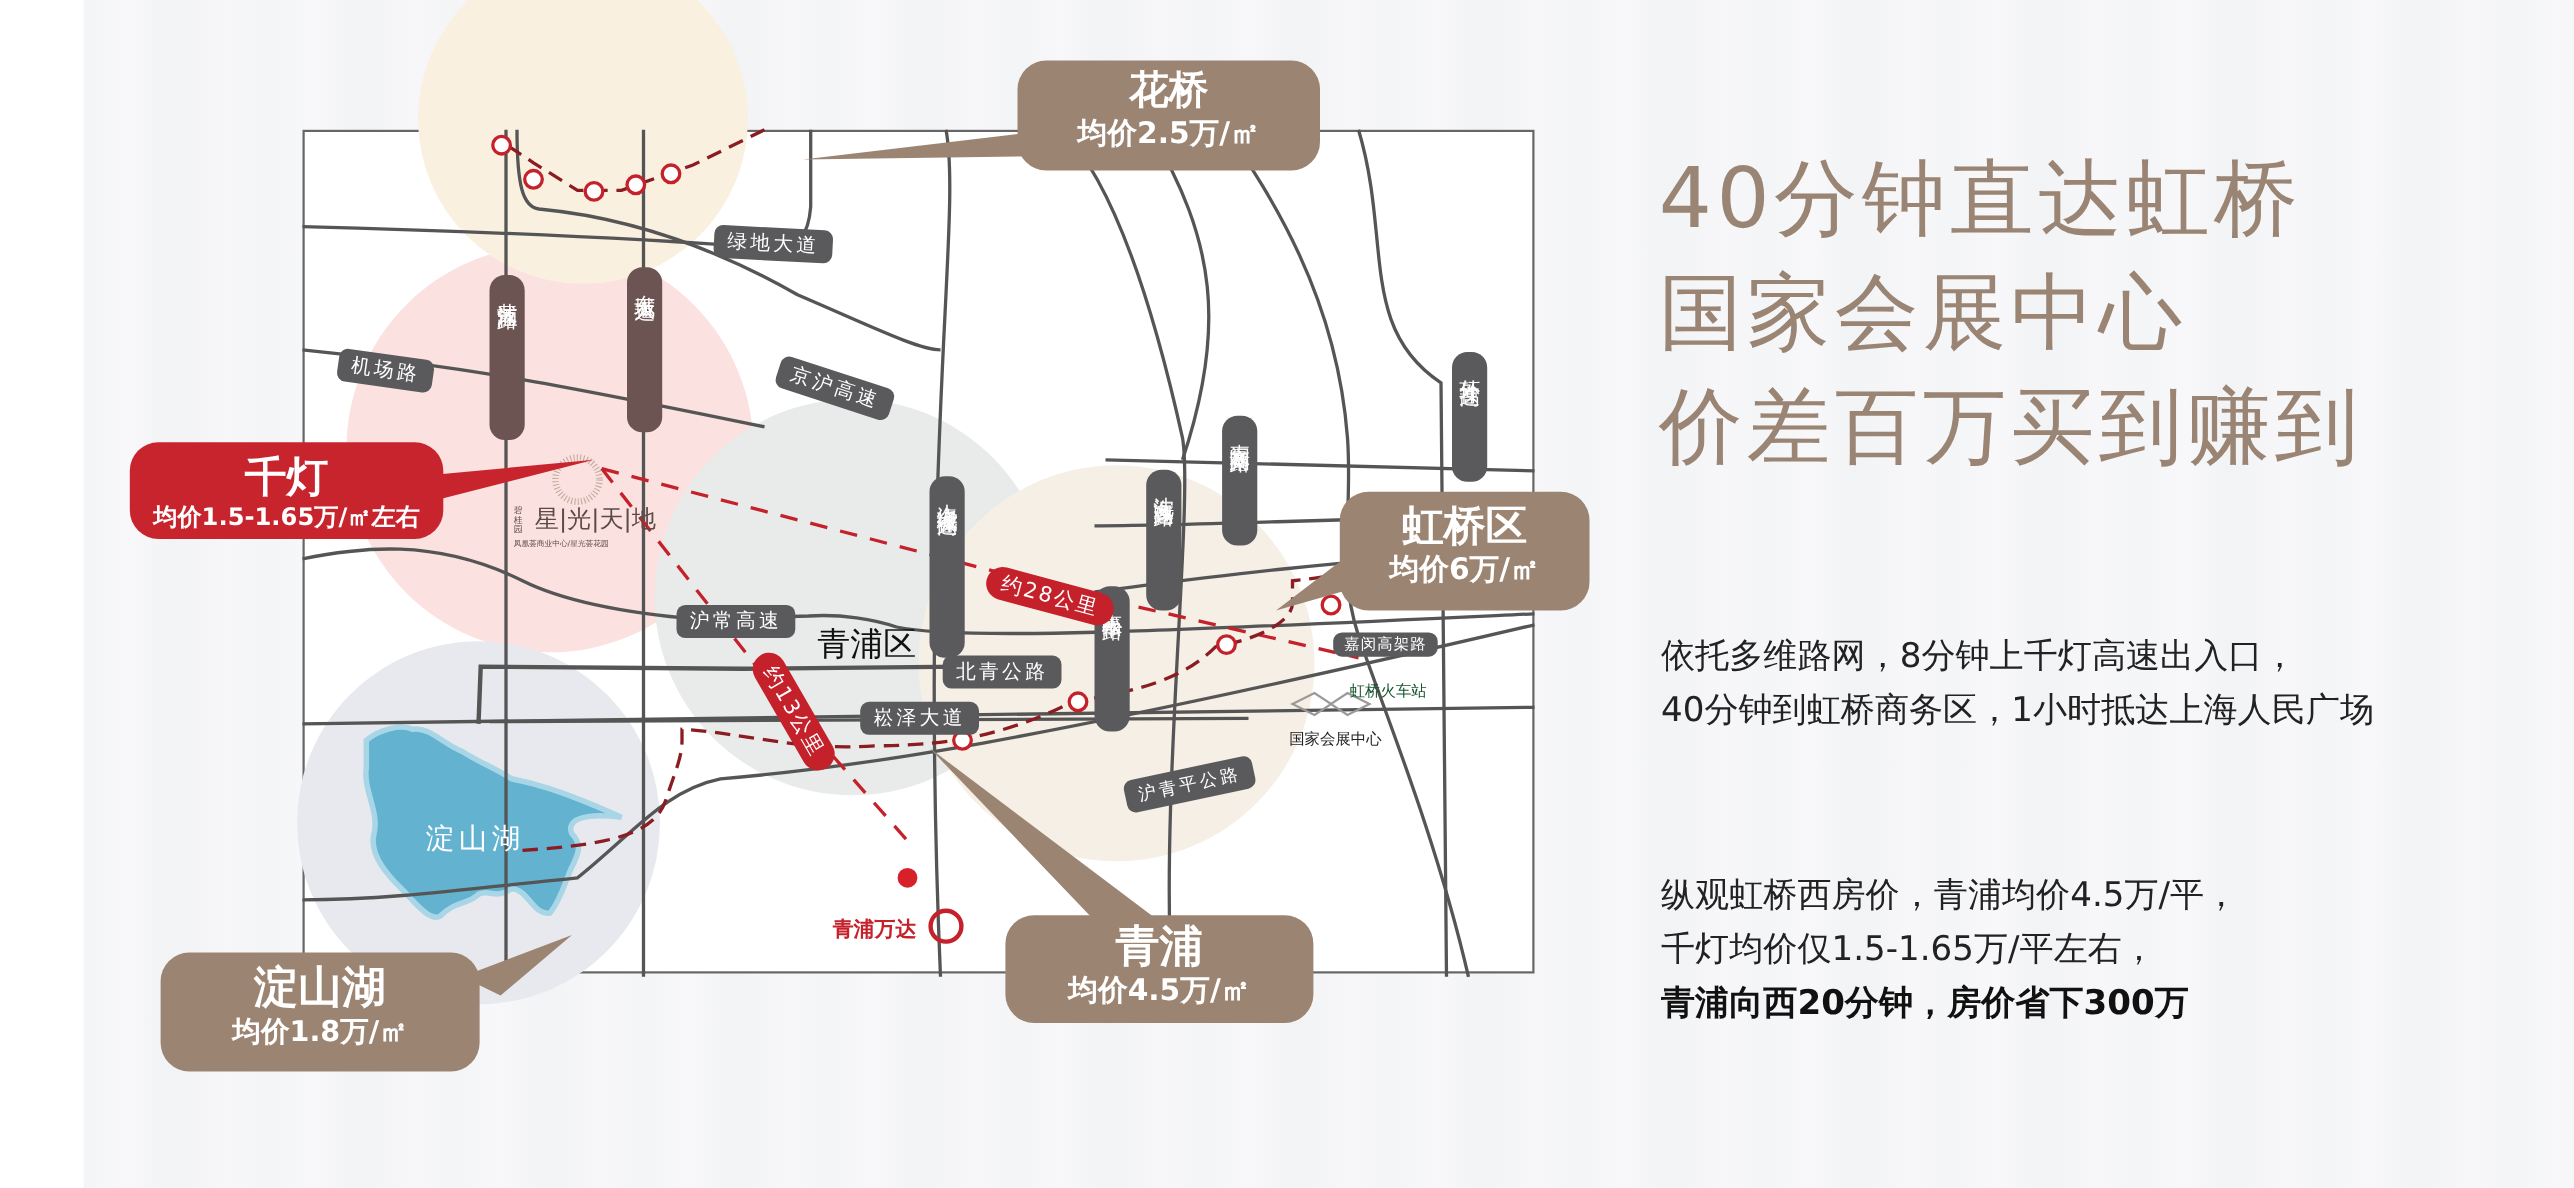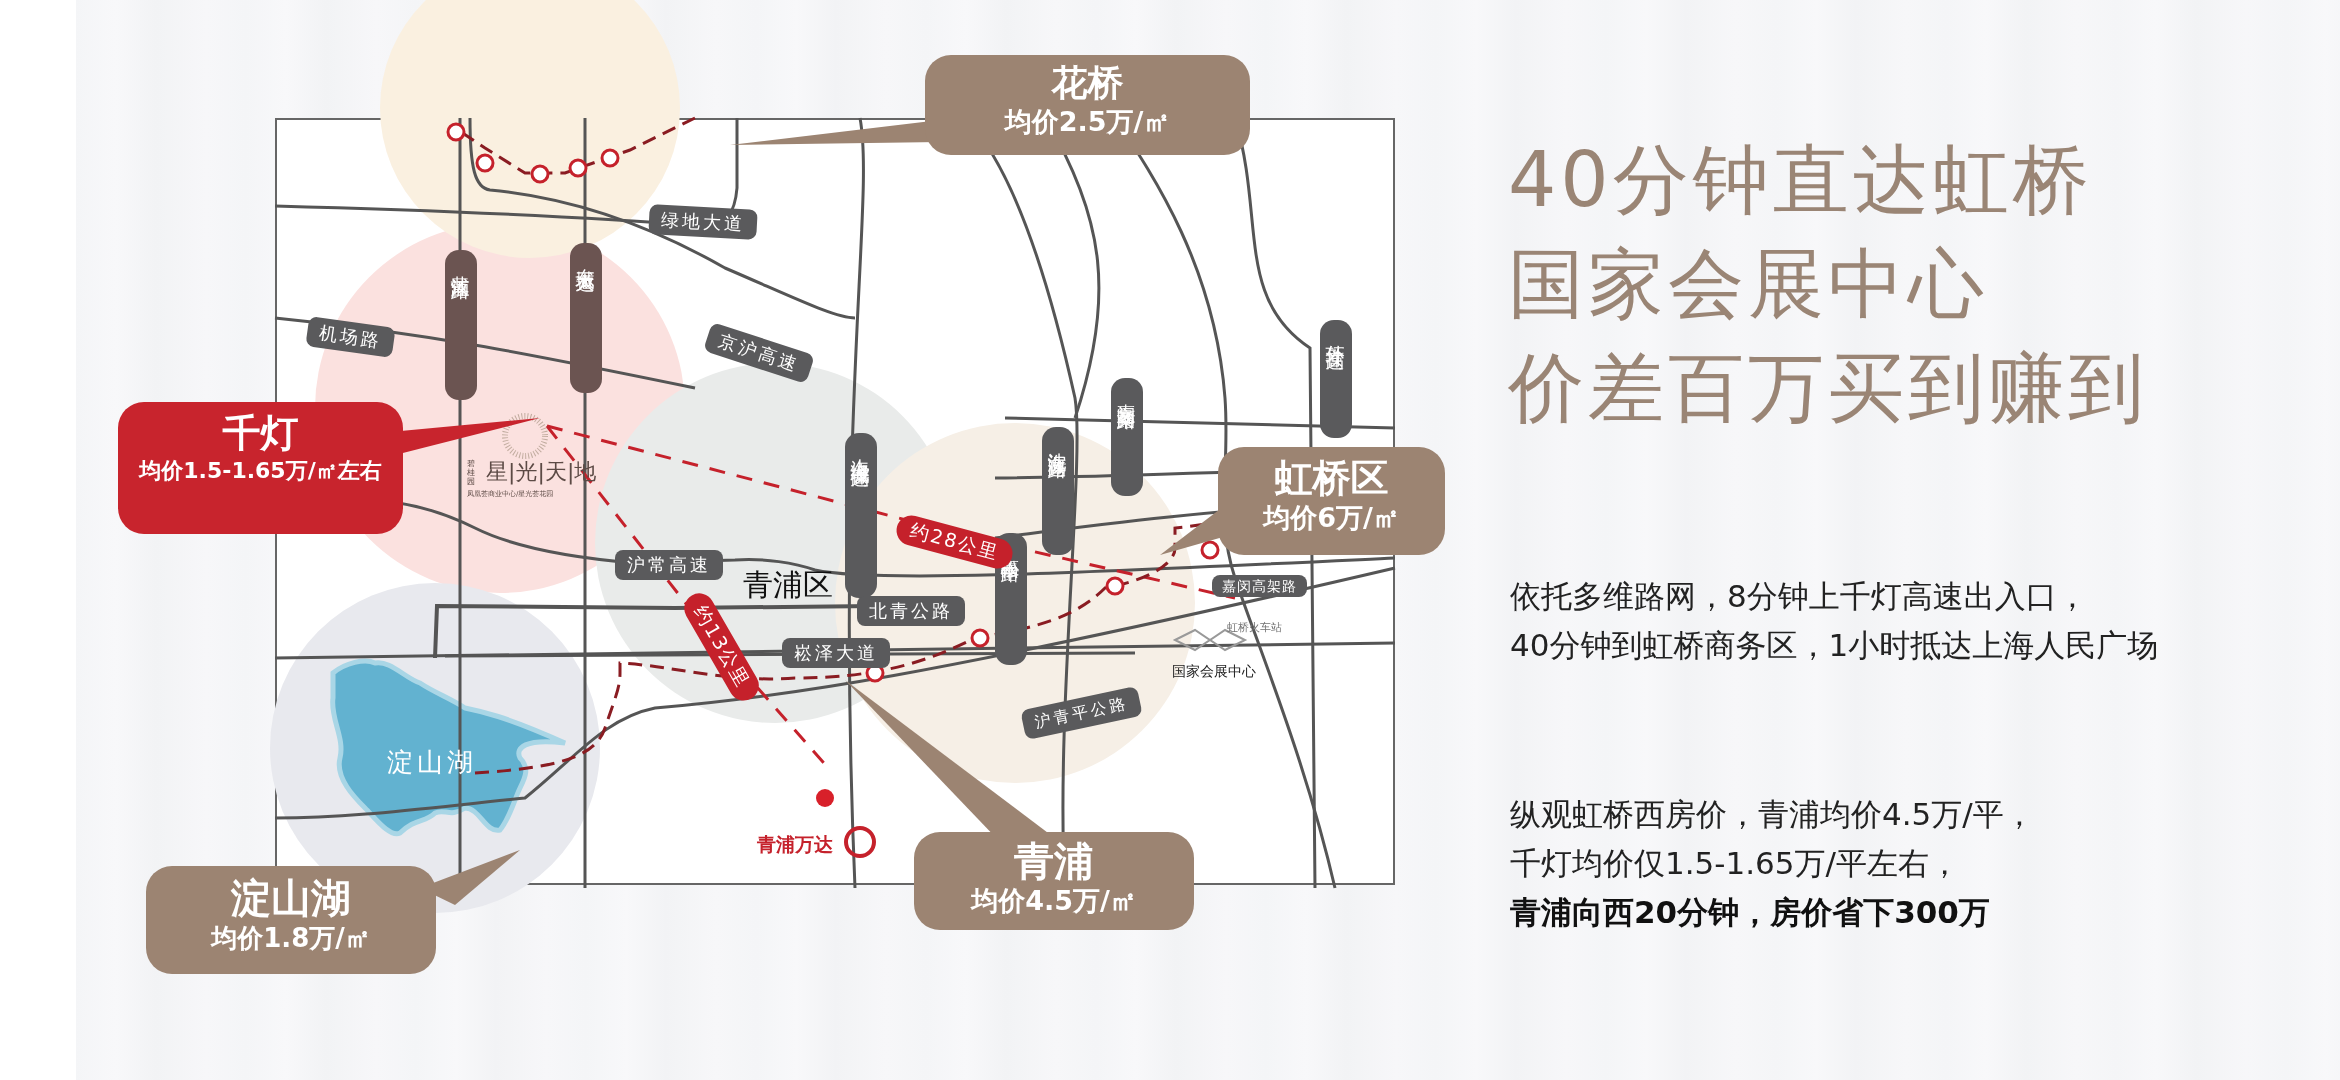--- a/index.html
+++ b/index.html
@@ -107,45 +107,45 @@
   <div class="rl v" style="left:834px;top:258px;height:98px;">嘉闵高架路</div>
   <div class="rl v" style="left:1043px;top:200px;height:98px;">外环高速</div>
   <div class="rl" style="left:745px;top:578px;transform:rotate(-12deg);font-size:16px;">沪青平公路</div>
   <div class="rl" style="left:935px;top:455px;font-size:14px;padding:1px 10px;line-height:20px;letter-spacing:1px;">嘉闵高架路</div>
 
   <div class="dist" style="left:618px;top:407px;transform:rotate(15deg);">约28公里</div>
   <div class="dist" style="left:385px;top:512px;transform:rotate(60deg);">约13公里</div>
 
   <div class="maptext" style="left:466px;top:445px;font-size:30px;color:#111;">青浦区</div>
   <div class="maptext" style="left:110px;top:625px;font-size:26px;color:#fff;letter-spacing:4px;">淀山湖</div>
-  <div class="maptext" style="left:950px;top:500px;font-size:11px;color:#737373;">虹桥火车站</div>
+  <div class="maptext" style="left:950px;top:500px;font-size:14px;color:#14532d;">虹桥火车站</div>
   <div class="maptext" style="left:895px;top:543px;font-size:14px;color:#222;">国家会展中心</div>
   <div class="maptext" style="left:480px;top:712px;font-size:19px;color:#c5212b;font-weight:bold;">青浦万达</div>
 
   <div class="maptext" style="left:190px;top:337px;color:#5c4a45;">
     <span style="font-size:8px;display:inline-block;width:14px;line-height:9px;vertical-align:middle;white-space:normal;">碧桂园</span>
     <span style="font-size:22px;vertical-align:middle;">星|光|天|地</span>
     <div style="font-size:7px;margin-top:2px;">凤凰荟商业中心/星光荟花园</div>
   </div>
 </div>
 
 <svg width="2340" height="1080" style="position:absolute;left:0;top:0;pointer-events:none;">
   <polygon points="940,120 940,142 730,145" fill="#9c8472"></polygon>
   <polygon points="390,432 395,455 540,418" fill="#c8242d"></polygon>
   <polygon points="1245,490 1265,525 1160,555" fill="#9c8472"></polygon>
   <polygon points="420,888 455,905 520,850" fill="#9c8472"></polygon>
   <polygon points="1000,842 1060,842 845,680" fill="#9c8472"></polygon>
 </svg>
 
-<div class="callout" style="left:925px;top:55px;width:325px;height:100px;padding-top:6px;">
+<div class="callout" style="left:925px;top:55px;width:275px;height:100px;padding-top:6px;">
   <span class="t1" style="font-size:36px;line-height:44px;">花桥</span>
   <span class="t2" style="font-size:27px;line-height:34px;">均价2.5万/㎡</span>
 </div>
 
-<div class="callout red" style="left:118px;top:402px;width:285px;height:132px;padding-top:8px;">
+<div class="callout red" style="left:118px;top:402px;width:285px;height:88px;padding-top:8px;">
   <span class="t1" style="font-size:38px;line-height:46px;">千灯</span>
   <span class="t2" style="font-size:22px;line-height:30px;">均价1.5-1.65万/㎡左右</span>
 </div>
 
 <div class="callout" style="left:1218px;top:447px;width:227px;height:108px;padding-top:8px;">
   <span class="t1" style="font-size:38px;line-height:46px;">虹桥区</span>
   <span class="t2" style="font-size:27px;line-height:34px;">均价6万/㎡</span>
 </div>
 
 <div class="callout" style="left:146px;top:866px;width:290px;height:108px;padding-top:8px;">

